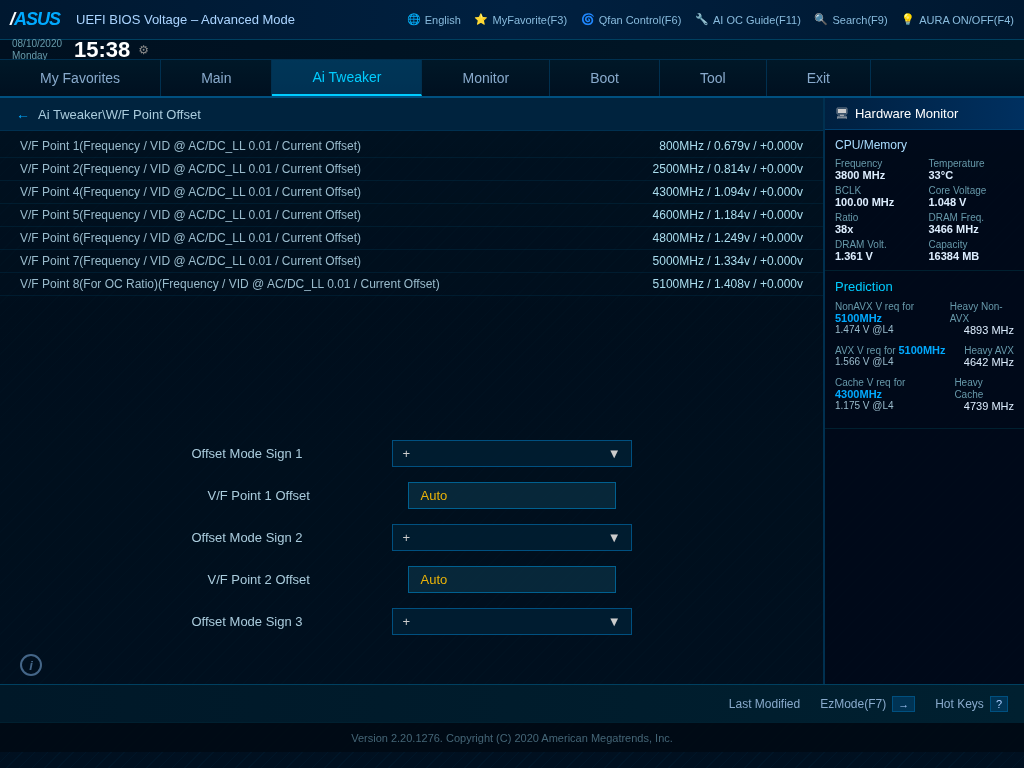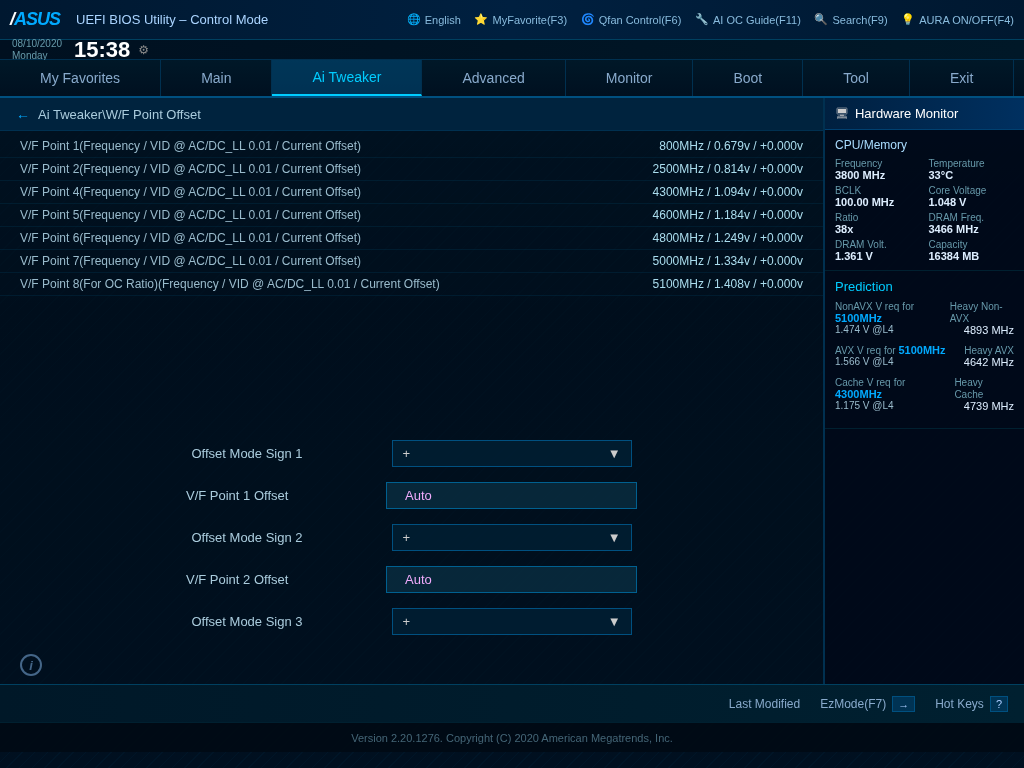--- a/index.html
+++ b/index.html
@@ -206,25 +206,25 @@
       border: 1px solid #005080;
       color: #ccc;
       padding: 5px 10px;
       font-size: 13px;
       display: flex;
       align-items: center;
       justify-content: space-between;
       cursor: pointer;
     }
     .control-input {
-      width: 251px;
+      width: 208px;
       background: rgba(10,50,70,0.7);
       border: 1px solid #006090;
-      color: #f0abfc;
-      padding: 5px 18px;
+      color: #eab308;
+      padding: 5px 12px;
       font-size: 13px;
     }
 
     
     .right-panel {
       width: 200px;
       background: rgba(0, 10, 25, 0.95);
       border-left: 1px solid #003050;
       display: flex;
       flex-direction: column;
@@ -349,21 +349,21 @@
     }
   </style>
 </head>
 <body>
 
 <div class="bg-pattern"></div>
 <div class="bg-lines"></div>
 
 <div class="header">
   <span class="asus-logo">/<span>ASUS</span></span>
-  <span class="header-title">UEFI BIOS Utility – Control Mode</span>
+  <span class="header-title">UEFI BIOS Voltage – Advanced Mode</span>
   <div class="header-right">
     <span class="header-item">🌐 <span>English</span></span>
     <span class="header-item">⭐ <span>MyFavorite(F3)</span></span>
     <span class="header-item">🌀 <span>Qfan Control(F6)</span></span>
     <span class="header-item">🔧 <span>AI OC Guide(F11)</span></span>
     <span class="header-item">🔍 <span>Search(F9)</span></span>
     <span class="header-item">💡 <span>AURA ON/OFF(F4)</span></span>
   </div>
 </div>
 
@@ -373,21 +373,20 @@
     <div>Monday</div>
   </div>
   <span class="time-text">15:38</span>
   <span class="settings-icon">⚙</span>
 </div>
 
 <div class="nav-tabs">
   <div class="nav-tab">My Favorites</div>
   <div class="nav-tab">Main</div>
   <div class="nav-tab active">Ai Tweaker</div>
-  <div class="nav-tab">Advanced</div>
   <div class="nav-tab">Monitor</div>
   <div class="nav-tab">Boot</div>
   <div class="nav-tab">Tool</div>
   <div class="nav-tab">Exit</div>
 </div>
 
 <div class="main-layout">
 
   <div class="left-panel">
 

